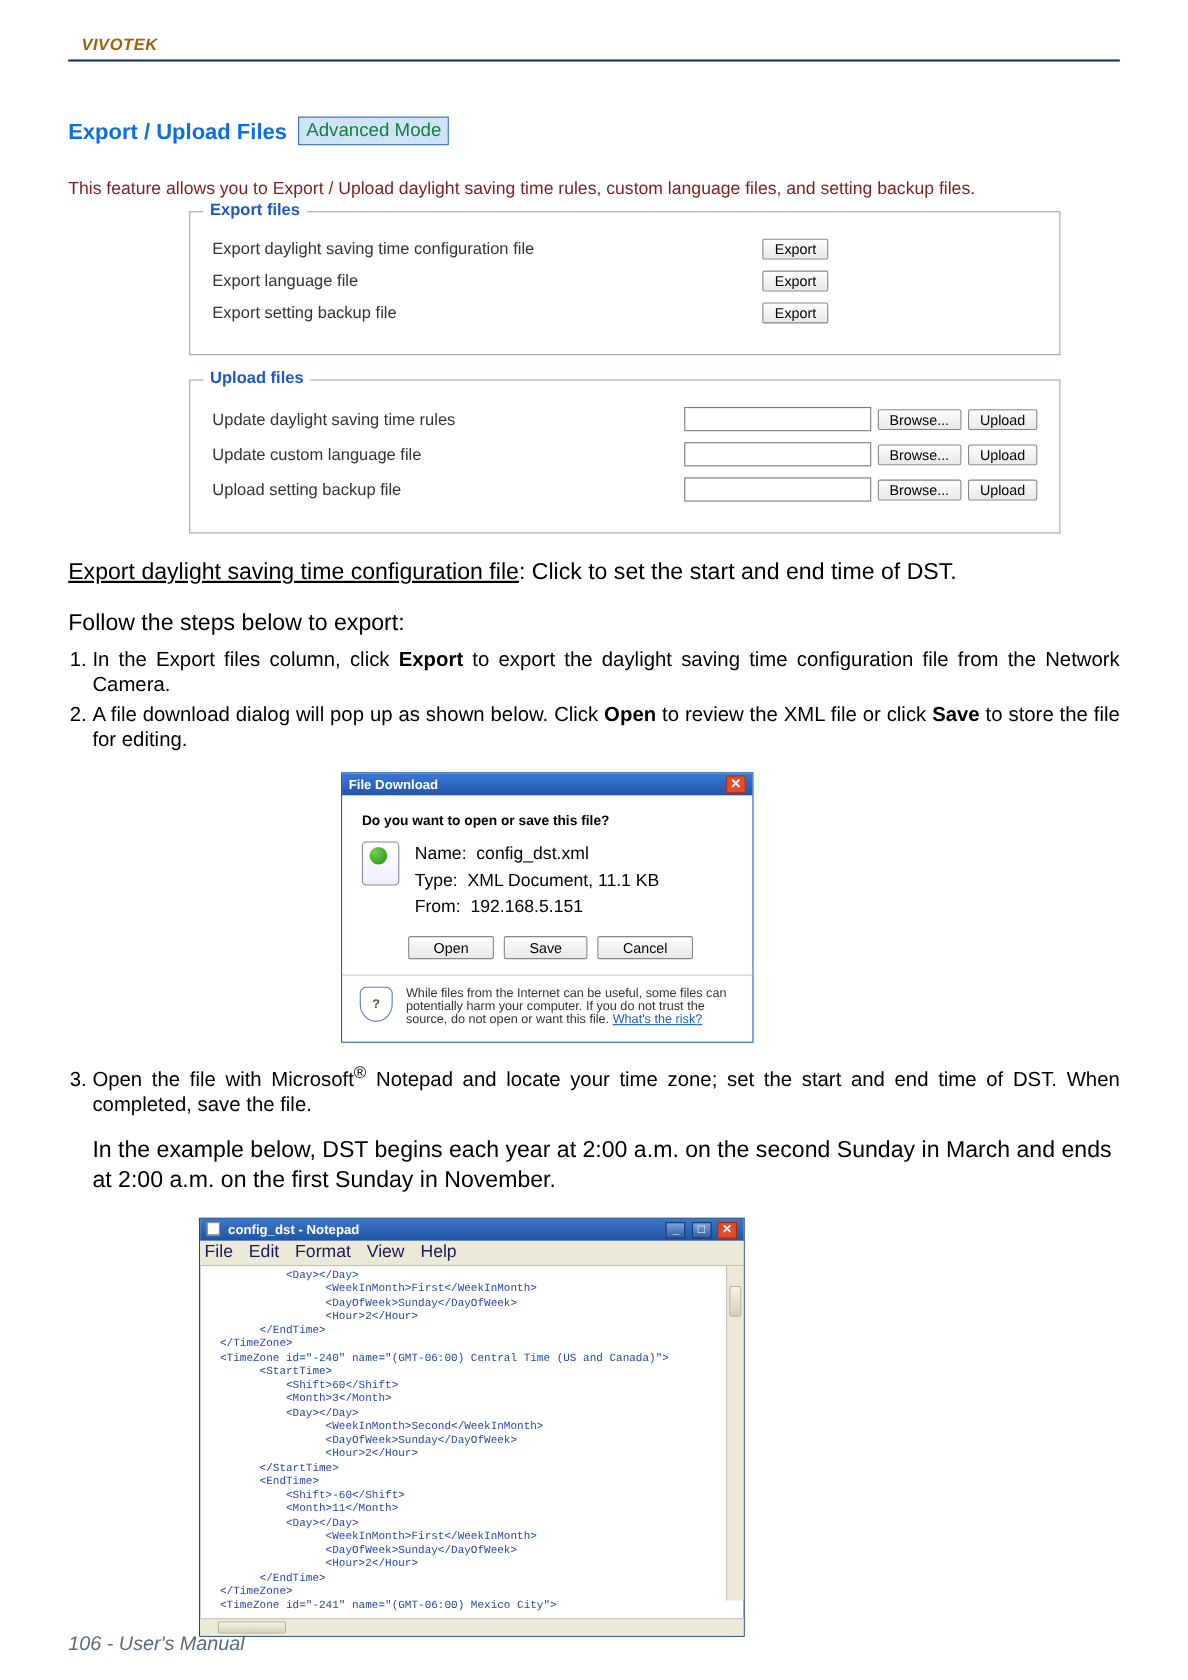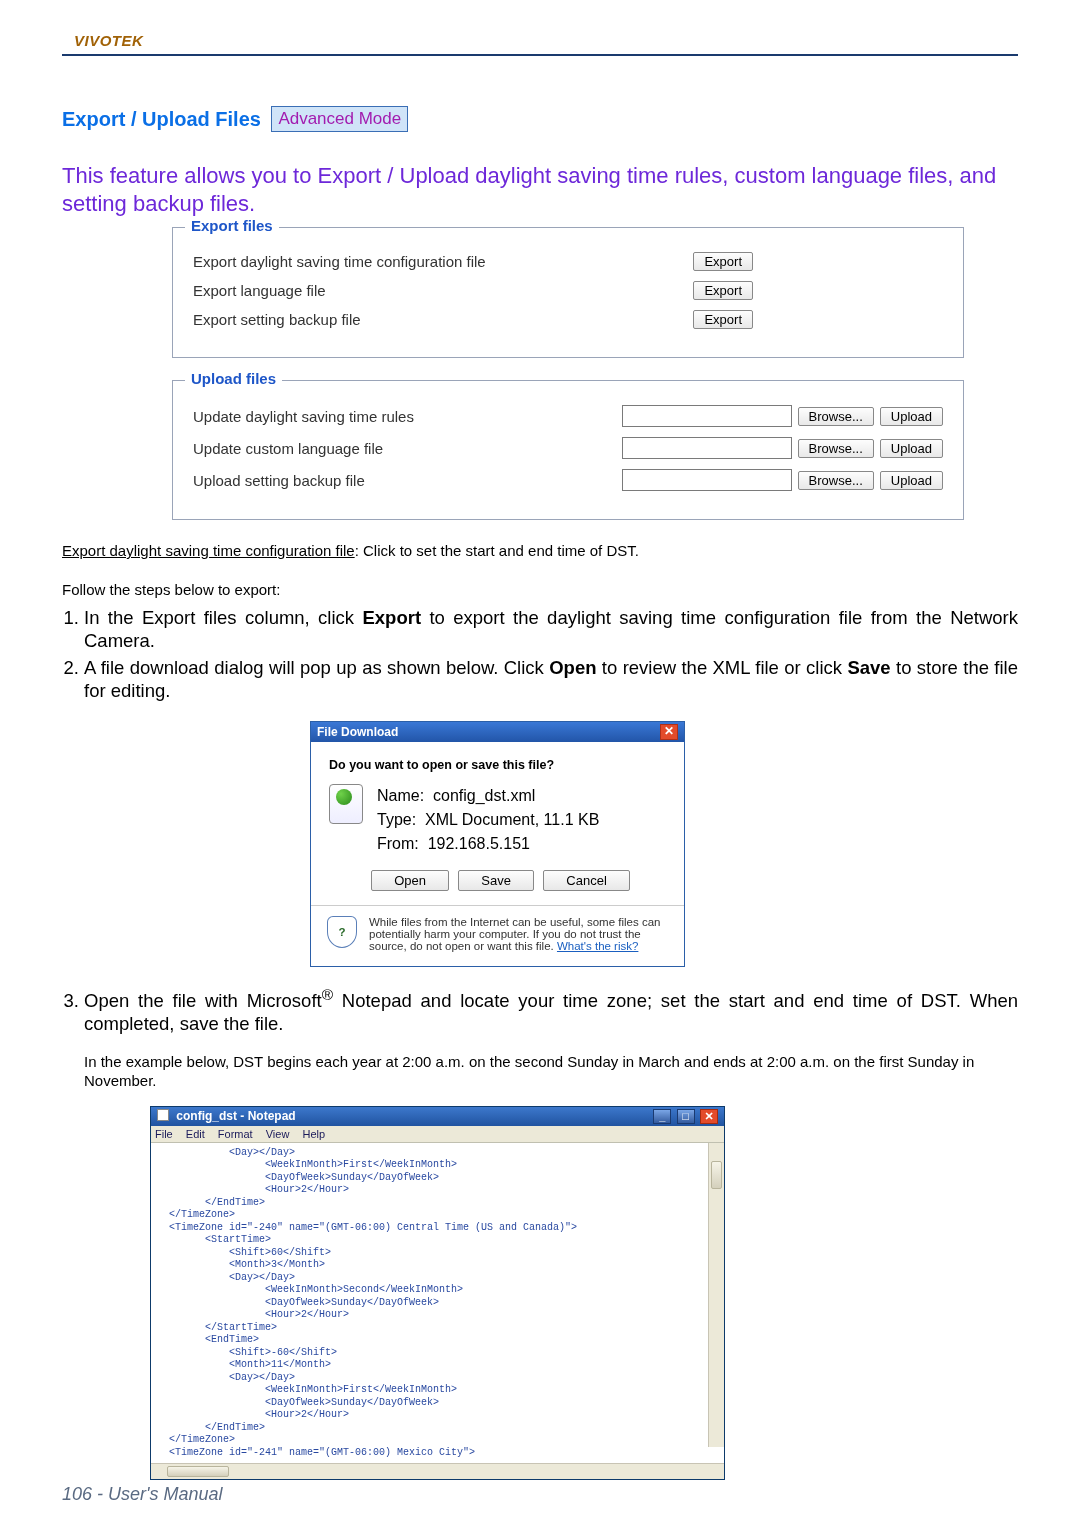--- a/index.html
+++ b/index.html
@@ -32,29 +32,29 @@
   .section-heading {
     color: #0a6fe6;
     font-weight: bold;
     font-size: 20px;
     display: inline-block;
   }
   .mode-badge {
     display: inline-block;
     background: #d0e4f8;
     border: 1px solid #3a6eb5;
-    color: #a21caf;
+    color: #15803d;
     font-size: 17px;
     padding: 2px 6px;
     margin-left: 6px;
     vertical-align: 2px;
   }
   .body-text {
-    font-size: 22px;
-    color: #6d28d9;
+    font-size: 16px;
+    color: #7f1d1d;
     line-height: 1.25;
     margin-top: 30px;
   }
   .img-area {
     margin-left: 110px;
     margin-top: 4px;
   }
   
   .panel {
     border: 1px solid #9aa4b8;
@@ -90,21 +90,21 @@
     cursor: pointer;
     margin-left: 6px;
   }
   .file-field {
     border: 1px solid #7a7a7a;
     height: 22px;
     width: 170px;
     background: #fff;
   }
   .instruct {
-    font-size: 15px;
+    font-size: 21px;
     color: #000;
     line-height: 1.25;
   }
   .underline { text-decoration: underline; }
   ol.steps { padding-left: 22px; margin-top: 6px; font-size: 18.5px; }
   ol.steps li { margin-bottom: 4px; text-align: justify; line-height:1.25; }
   
   .dlg {
     width: 375px;
     border: 1px solid #2b5fa8;
@@ -159,22 +159,22 @@
   .shield {
     width: 30px; height: 32px; flex: none;
     background: #fff; border: 1px solid #5a7fb8;
     border-radius: 6px 6px 50% 50%;
     display: flex; align-items:center; justify-content:center;
     color: #2a6a2a; font-weight: bold;
   }
   .dlg-foot a { color: #1a5fc0; }
   
   .np {
-    width: 575px;
-    margin-left: 88px;
+    width: 496px;
+    margin-left: 119px;
     margin-top: 4px;
     border: 1px solid #0d3a6a;
     font-family: "Lucida Console","Courier New",monospace;
     font-size: 10px;
     background: #fff;
   }
   .np-title {
     background: linear-gradient(#3d78cc,#2053a0);
     color: #fff;
     padding: 2px 6px;
@@ -183,21 +183,21 @@
   }
   .np-ctrls span{
     display:inline-block; width:18px; height:15px;
     border:1px solid #1a3a70; margin-left:2px;
     font-size:11px; text-align:center; line-height:13px;
     background:linear-gradient(#7aa6e6,#335a9e); color:#fff;
   }
   .np-ctrls span.cl{ background:#e34b2a; border-color:#a52a10;}
   .np-menu {
     background: #ece9d8;
-    font-family: Tahoma, Arial; font-size: 11px;
+    font-family: Tahoma, Arial; font-size: 16px;
     padding: 2px 4px;
     border-bottom: 1px solid #c0c0b0;
   }
   .np-menu span { margin-right: 10px; color:#1a1a5a; }
   .np-body {
     padding: 4px 6px 4px 6px;
     color: #2848a0;
     white-space: pre;
     line-height: 1.25;
     overflow: hidden;

